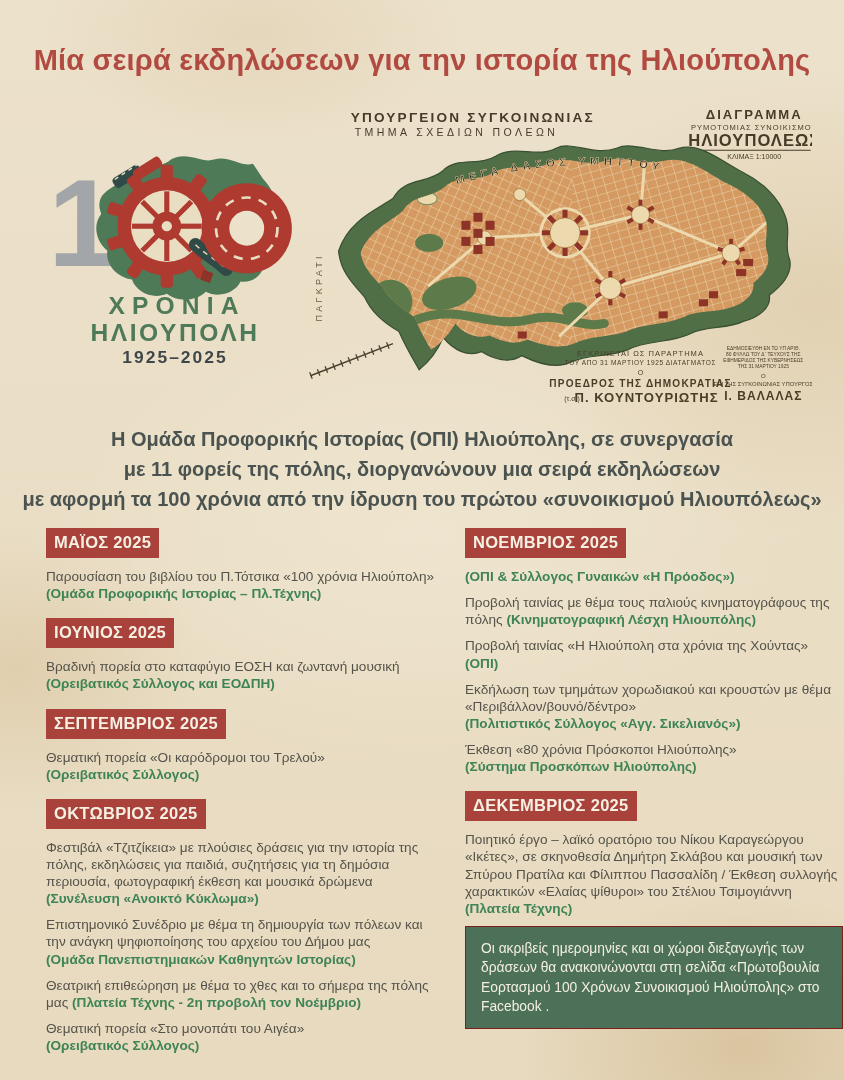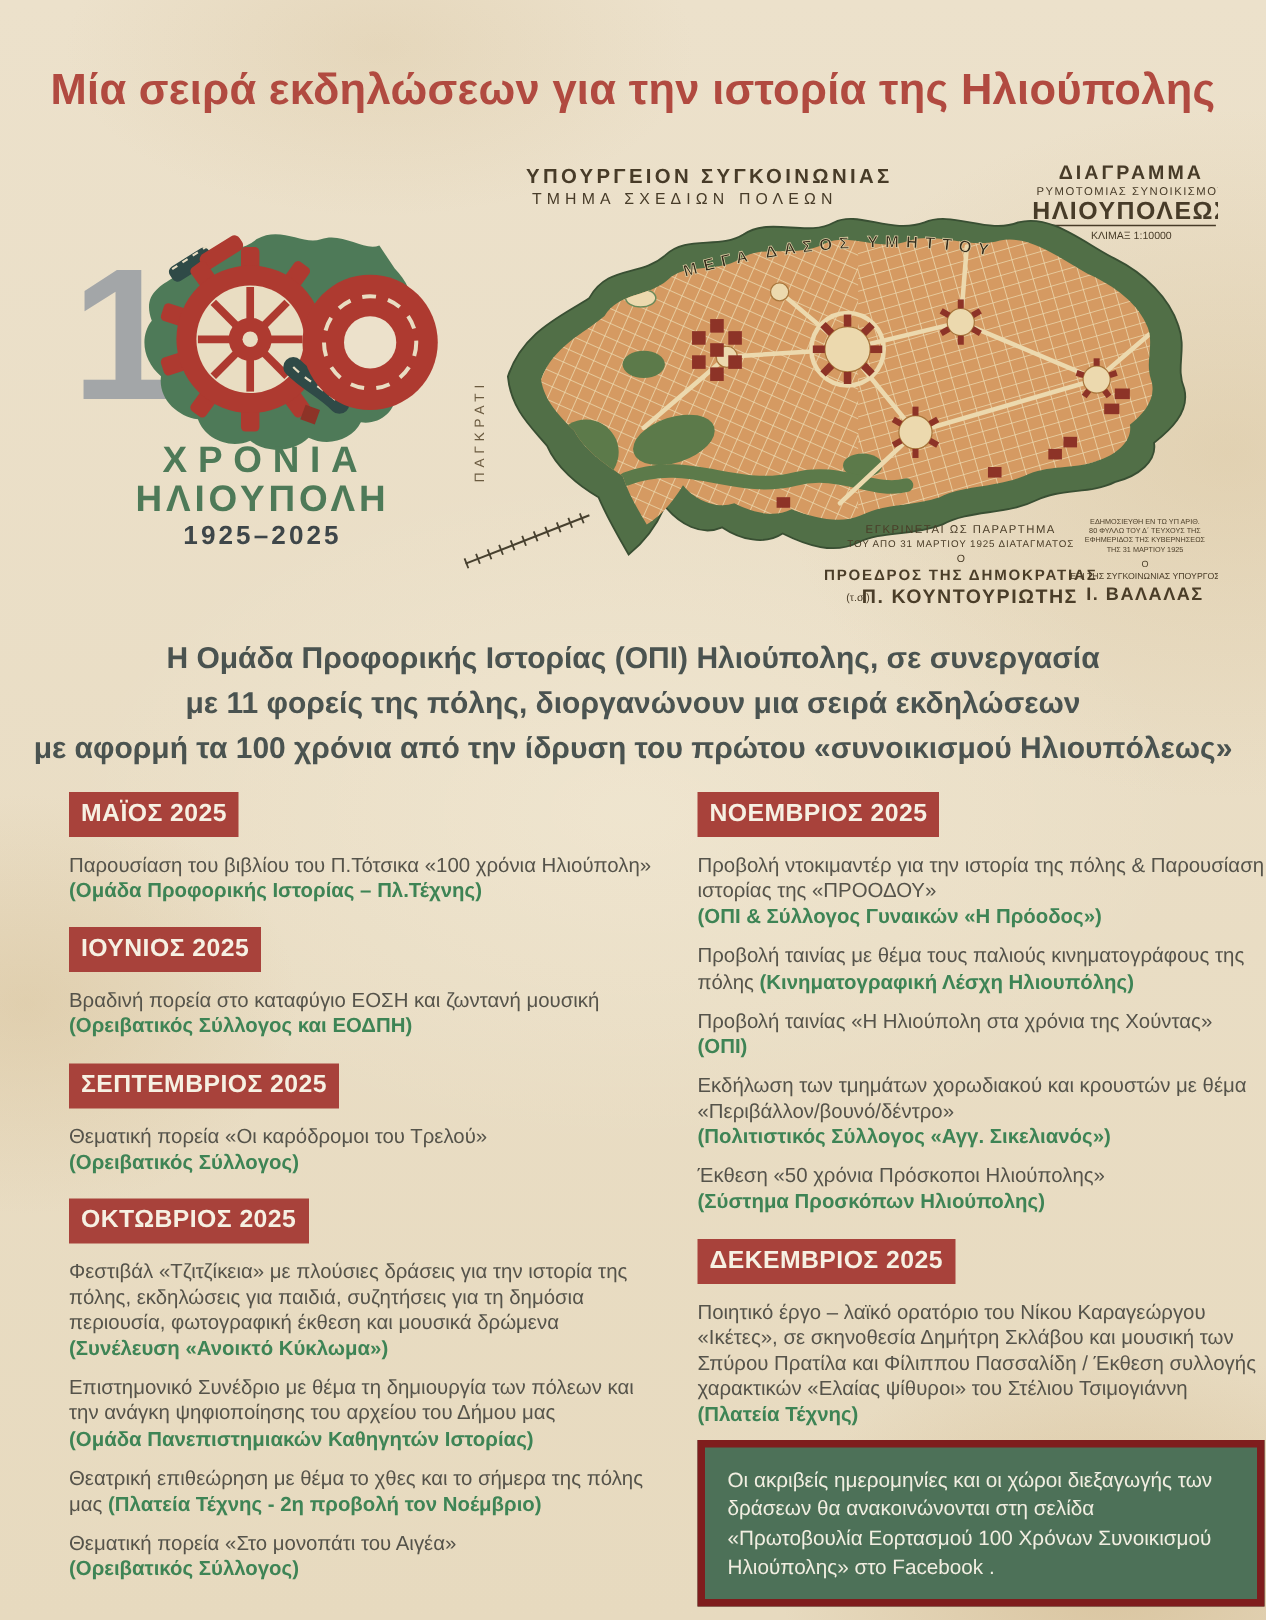--- a/index.html
+++ b/index.html
@@ -32,21 +32,21 @@
   .section:first-child{margin-top:0;}
   .badge{
     display:inline-block;background:#a8423b;color:#f6f0e2;
     font-weight:700;font-size:16.5px;letter-spacing:.3px;
     padding:5px 8px 6px;margin:0 0 10px;
   }
   .event{margin:0 0 9px;font-size:13.6px;line-height:1.26;color:#55534a;}
   .org{color:#3e8455;font-weight:700;}
   .org.block{display:block;}
   .footer-note{
-    background:#4d7158;border:5px solid #7f1d1d;color:#f2eee1;
+    background:#4d7158;border:1px solid #7f1d1d;color:#f2eee1;
     padding:12px 15px;font-size:13.8px;line-height:1.4;
     box-sizing:border-box;width:100%;
   }
   svg text{font-family:"Liberation Sans",sans-serif;}
 </style>
 </head>
 <body>
 
 <div class="title">Μία σειρά εκδηλώσεων για την ιστορία της Ηλιούπολης</div>
 
@@ -321,37 +321,36 @@
       <span class="org block">(Ορειβατικός Σύλλογος)</span>
     </p>
   </div>
 </div>
 
 <div class="col col-right">
 
   <div class="section">
     <div class="badge">ΝΟΕΜΒΡΙΟΣ 2025</div>
     <p class="event">
-      <span>Προβολή ντοκιμαντέρ για την ιστορία της πόλης &amp; Παρουσίαση ιστορίας της «ΠΡΟΟΔΟΥ»</span>
       <span class="org block">(ΟΠΙ &amp; Σύλλογος Γυναικών «Η Πρόοδος»)</span>
     </p>
     <p class="event">
       <span>Προβολή ταινίας με θέμα τους παλιούς κινηματογράφους της πόλης</span>
       <span class="org">(Κινηματογραφική Λέσχη Ηλιουπόλης)</span>
     </p>
     <p class="event">
       <span>Προβολή ταινίας «Η Ηλιούπολη στα χρόνια της Χούντας»</span>
       <span class="org block">(ΟΠΙ)</span>
     </p>
     <p class="event">
       <span>Εκδήλωση των τμημάτων χορωδιακού και κρουστών με θέμα «Περιβάλλον/βουνό/δέντρο»</span>
       <span class="org block">(Πολιτιστικός Σύλλογος «Αγγ. Σικελιανός»)</span>
     </p>
     <p class="event">
-      <span>Έκθεση «50 χρόνια Πρόσκοποι Ηλιούπολης»</span>
+      <span>Έκθεση «80 χρόνια Πρόσκοποι Ηλιούπολης»</span>
       <span class="org block">(Σύστημα Προσκόπων Ηλιούπολης)</span>
     </p>
   </div>
 
   <div class="section">
     <div class="badge">ΔΕΚΕΜΒΡΙΟΣ 2025</div>
     <p class="event">
       <span>Ποιητικό έργο – λαϊκό ορατόριο του Νίκου Καραγεώργου «Ικέτες», σε σκηνοθεσία Δημήτρη Σκλάβου και μουσική των Σπύρου Πρατίλα και Φίλιππου Πασσαλίδη / Έκθεση συλλογής χαρακτικών «Ελαίας ψίθυροι» του Στέλιου Τσιμογιάννη</span>
       <span class="org">(Πλατεία Τέχνης)</span>
     </p>

